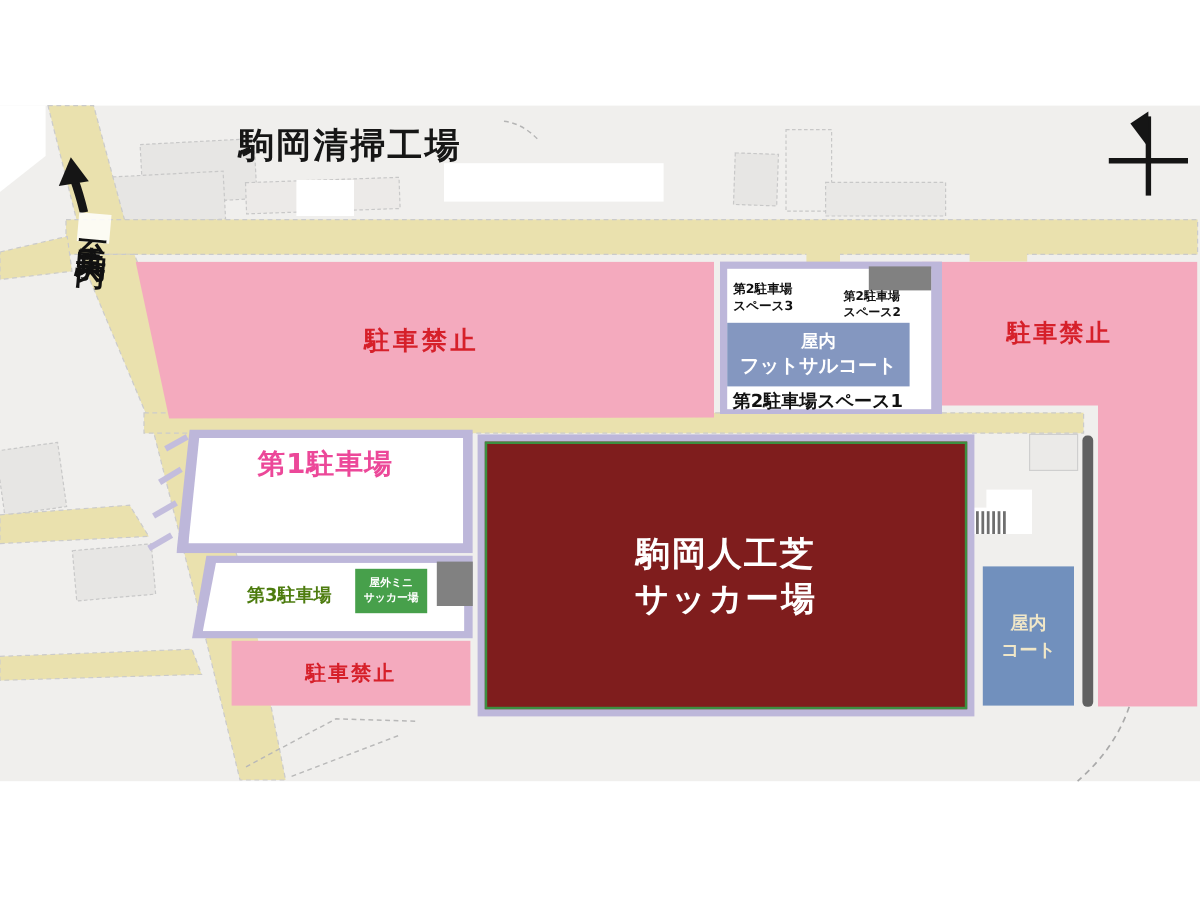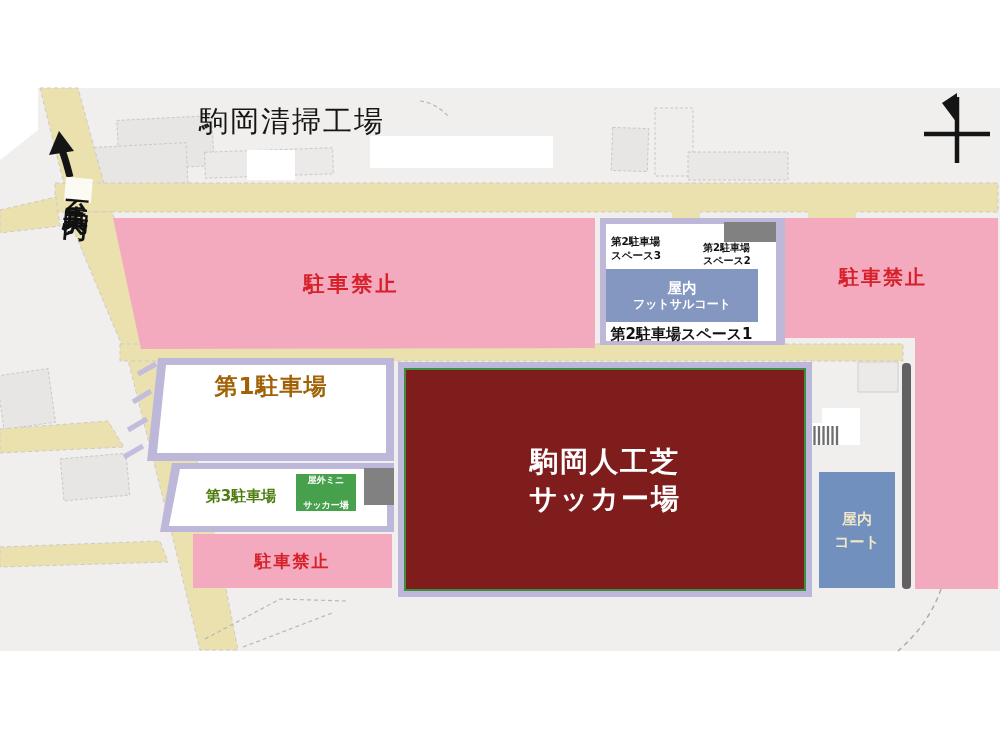--- a/index.html
+++ b/index.html
@@ -1,21 +1,21 @@
 <!DOCTYPE html>
 <html><head>
 <meta charset="utf-8">
 <style>
   html,body{margin:0;padding:0;background:#fff;}
   .stage{position:relative;width:1000px;height:750px;margin:0 auto;background:#ffffff;overflow:hidden;
          font-family:"DejaVu Sans","Liberation Sans",sans-serif;}
   .map-bg{position:absolute;left:0;top:88px;width:1000px;height:563px;background:#f0efed;}
   .overlay-svg{position:absolute;left:0;top:0;width:1000px;height:750px;pointer-events:none;}
   .abs{position:absolute;}
-  .plant-title{left:199px;top:102px;font-size:29px;font-weight:normal;color:#161616;letter-spacing:2px;white-space:nowrap;}
+  .plant-title{left:199px;top:102px;font-size:29px;font-weight:bold;color:#161616;letter-spacing:2px;white-space:nowrap;}
   .dir-label{left:66px;top:178px;writing-mode:vertical-rl;text-orientation:upright;font-size:25px;font-weight:bold;
              color:#111;letter-spacing:5px;background:rgba(255,255,255,.85);padding:2px 1px;
              transform:rotate(5deg);transform-origin:top center;line-height:1;}
   
   .np{background:#f4aabe;color:#d6202a;font-weight:bold;}
   .np-left{left:108px;top:218px;width:487px;height:131px;display:flex;align-items:center;justify-content:center;
            clip-path:polygon(5px 0,487px 0,487px 130px,33px 131px);font-size:21px;letter-spacing:3px;}
   .np-right{left:768px;top:218px;width:230px;height:371px;
             clip-path:polygon(0 0,230px 0,230px 371px,147px 371px,147px 120px,0 120px);font-size:20px;letter-spacing:2px;}
   .np-right .np-text{position:absolute;top:46px;left:0;width:100%;text-align:center;}
@@ -24,34 +24,34 @@
   
   .block2{left:600px;top:218px;width:185px;height:127px;background:#bdb7da;}
   .block2 .inner{position:absolute;left:6px;top:6px;right:9px;bottom:4px;background:#ffffff;}
   .block2 .graybox{position:absolute;top:4px;right:9px;width:52px;height:20px;background:#818181;}
   .lbl{position:absolute;color:#111;font-weight:bold;}
   .lbl-s3{left:11px;top:16px;font-size:10.5px;line-height:14px;}
   .lbl-s2{left:103px;top:23px;font-size:10px;line-height:13px;}
   .lbl-s1{left:0;top:107px;width:163px;text-align:center;font-size:15px;}
   .futsal{position:absolute;left:6px;top:51px;width:152px;height:53px;background:#8497c0;color:#fff;
           display:flex;flex-direction:column;align-items:center;justify-content:center;font-weight:bold;line-height:1.2;}
-  .futsal .l1{font-size:14.5px;} .futsal .l2{font-size:12px;white-space:nowrap;}
+  .futsal .l1{font-size:14.5px;} .futsal .l2{font-size:16px;white-space:nowrap;}
   
   .box1{left:146px;top:356px;width:250px;height:108px;}
   .box1 .frame{position:absolute;inset:0;background:#bdb7da;clip-path:polygon(12px 2px,248px 2px,248px 105px,1px 105px);}
   .box1 .paper{position:absolute;inset:0;background:#fff;clip-path:polygon(20px 9px,240px 9px,240px 97px,11px 97px);}
-  .box1 .t1{position:absolute;left:10px;top:15px;width:230px;text-align:center;font-size:23px;font-weight:bold;color:#a16207;letter-spacing:1px;}
+  .box1 .t1{position:absolute;left:10px;top:15px;width:230px;text-align:center;font-size:23px;font-weight:bold;color:#ec4899;letter-spacing:1px;}
   .box1 .t2{position:absolute;left:10px;top:59px;width:230px;text-align:center;font-size:15.5px;font-weight:bold;color:#d6202a;}
   
   .box3{left:158px;top:461px;width:238px;height:72px;}
   .box3 .frame{position:absolute;inset:0;background:#bdb7da;clip-path:polygon(14px 2px,236px 2px,236px 71px,2px 71px);}
   .box3 .paper{position:absolute;inset:0;background:#fff;clip-path:polygon(22px 8px,229px 8px,229px 65px,11px 65px);}
   .box3 .t1{position:absolute;left:28px;top:26px;width:110px;text-align:center;font-size:15px;font-weight:bold;color:#4d7c0f;}
   .mini{position:absolute;left:138px;top:13px;width:60px;height:37px;background:#47a04b;color:#fff;display:flex;
-        flex-direction:column;align-items:center;justify-content:space-between;font-size:9px;font-weight:bold;line-height:1.35;}
+        flex-direction:column;align-items:center;justify-content:center;font-size:9px;font-weight:bold;line-height:1.35;}
   .box3 .graybox{position:absolute;left:206px;top:7px;width:30px;height:37px;background:#818181;}
   
   .field{left:398px;top:362px;width:414px;height:235px;background:#bdb7da;}
   .field .turf{position:absolute;inset:6px;background:#7f1d1d;border:2px solid #3d8f41;display:flex;flex-direction:column;
                align-items:center;justify-content:center;color:#fff;font-size:28px;font-weight:bold;line-height:37px;letter-spacing:2px;}
   
   .court{left:819px;top:472px;width:76px;height:116px;background:#7190bd;display:flex;flex-direction:column;gap:5px;
          align-items:center;justify-content:center;color:#f0e7c8;font-size:15px;font-weight:bold;line-height:1.2;}
   .fence{left:902px;top:363px;width:9px;height:226px;background:#616161;border-radius:4px;}
 </style>

